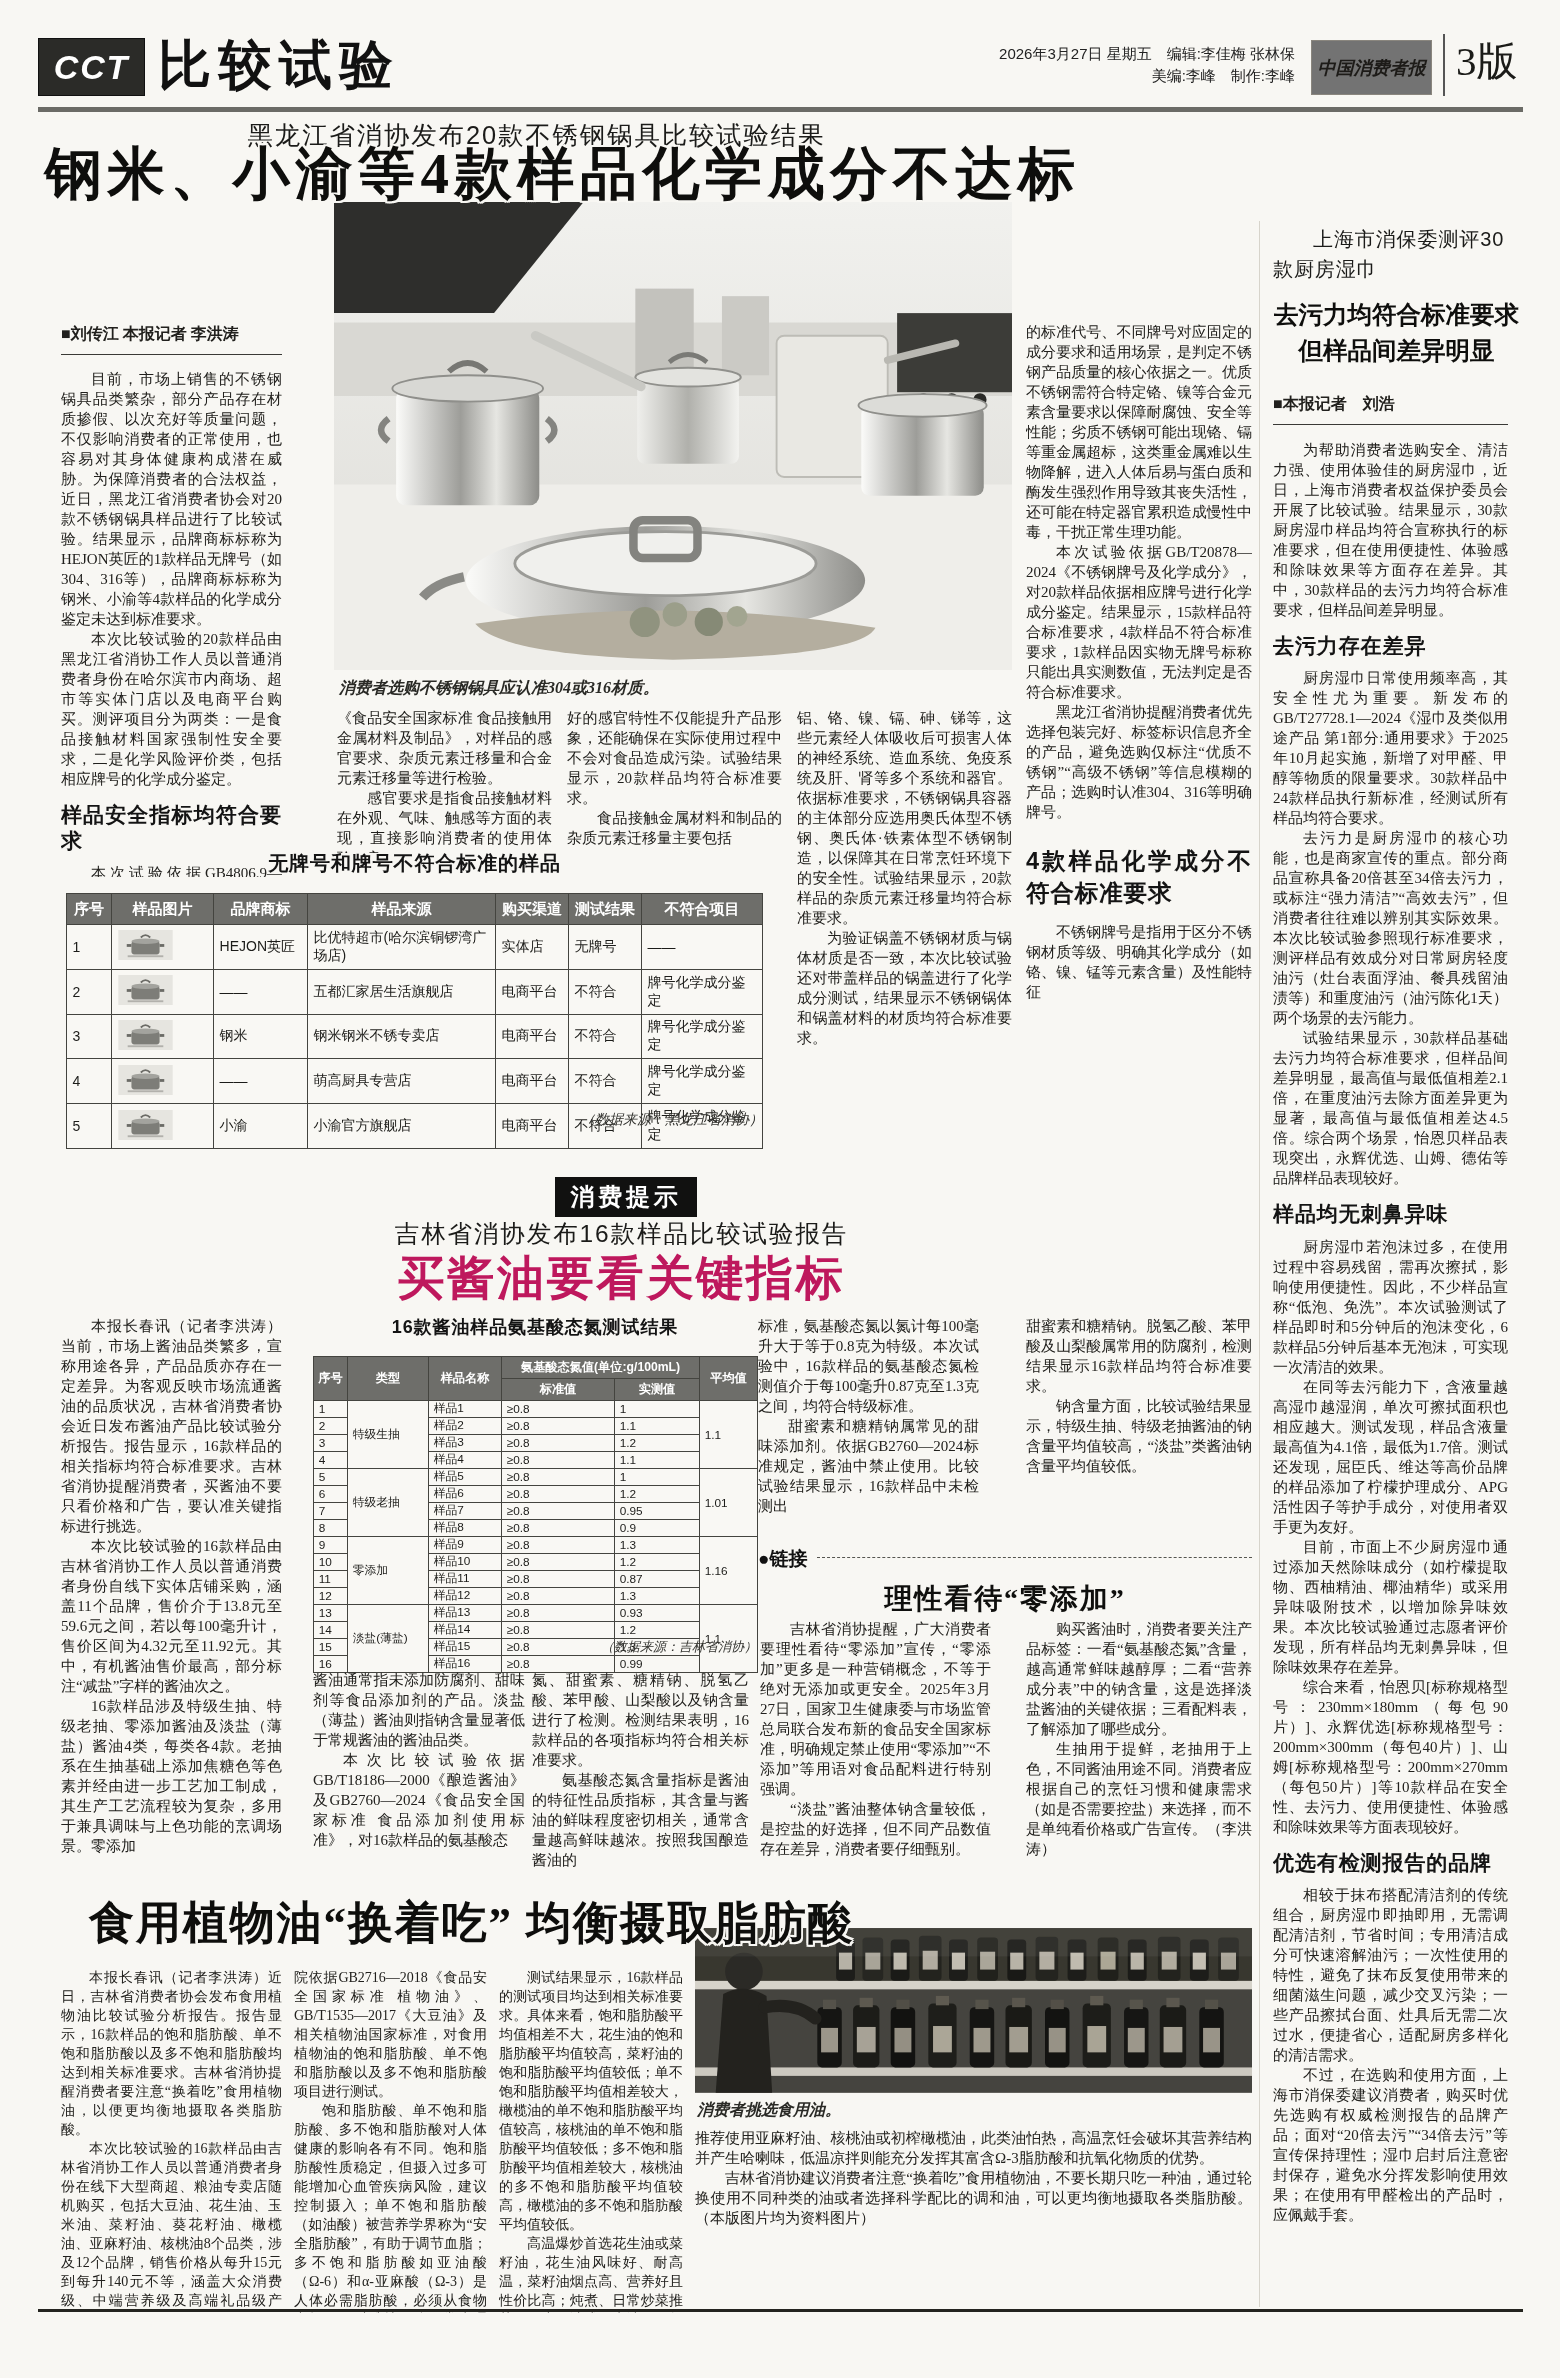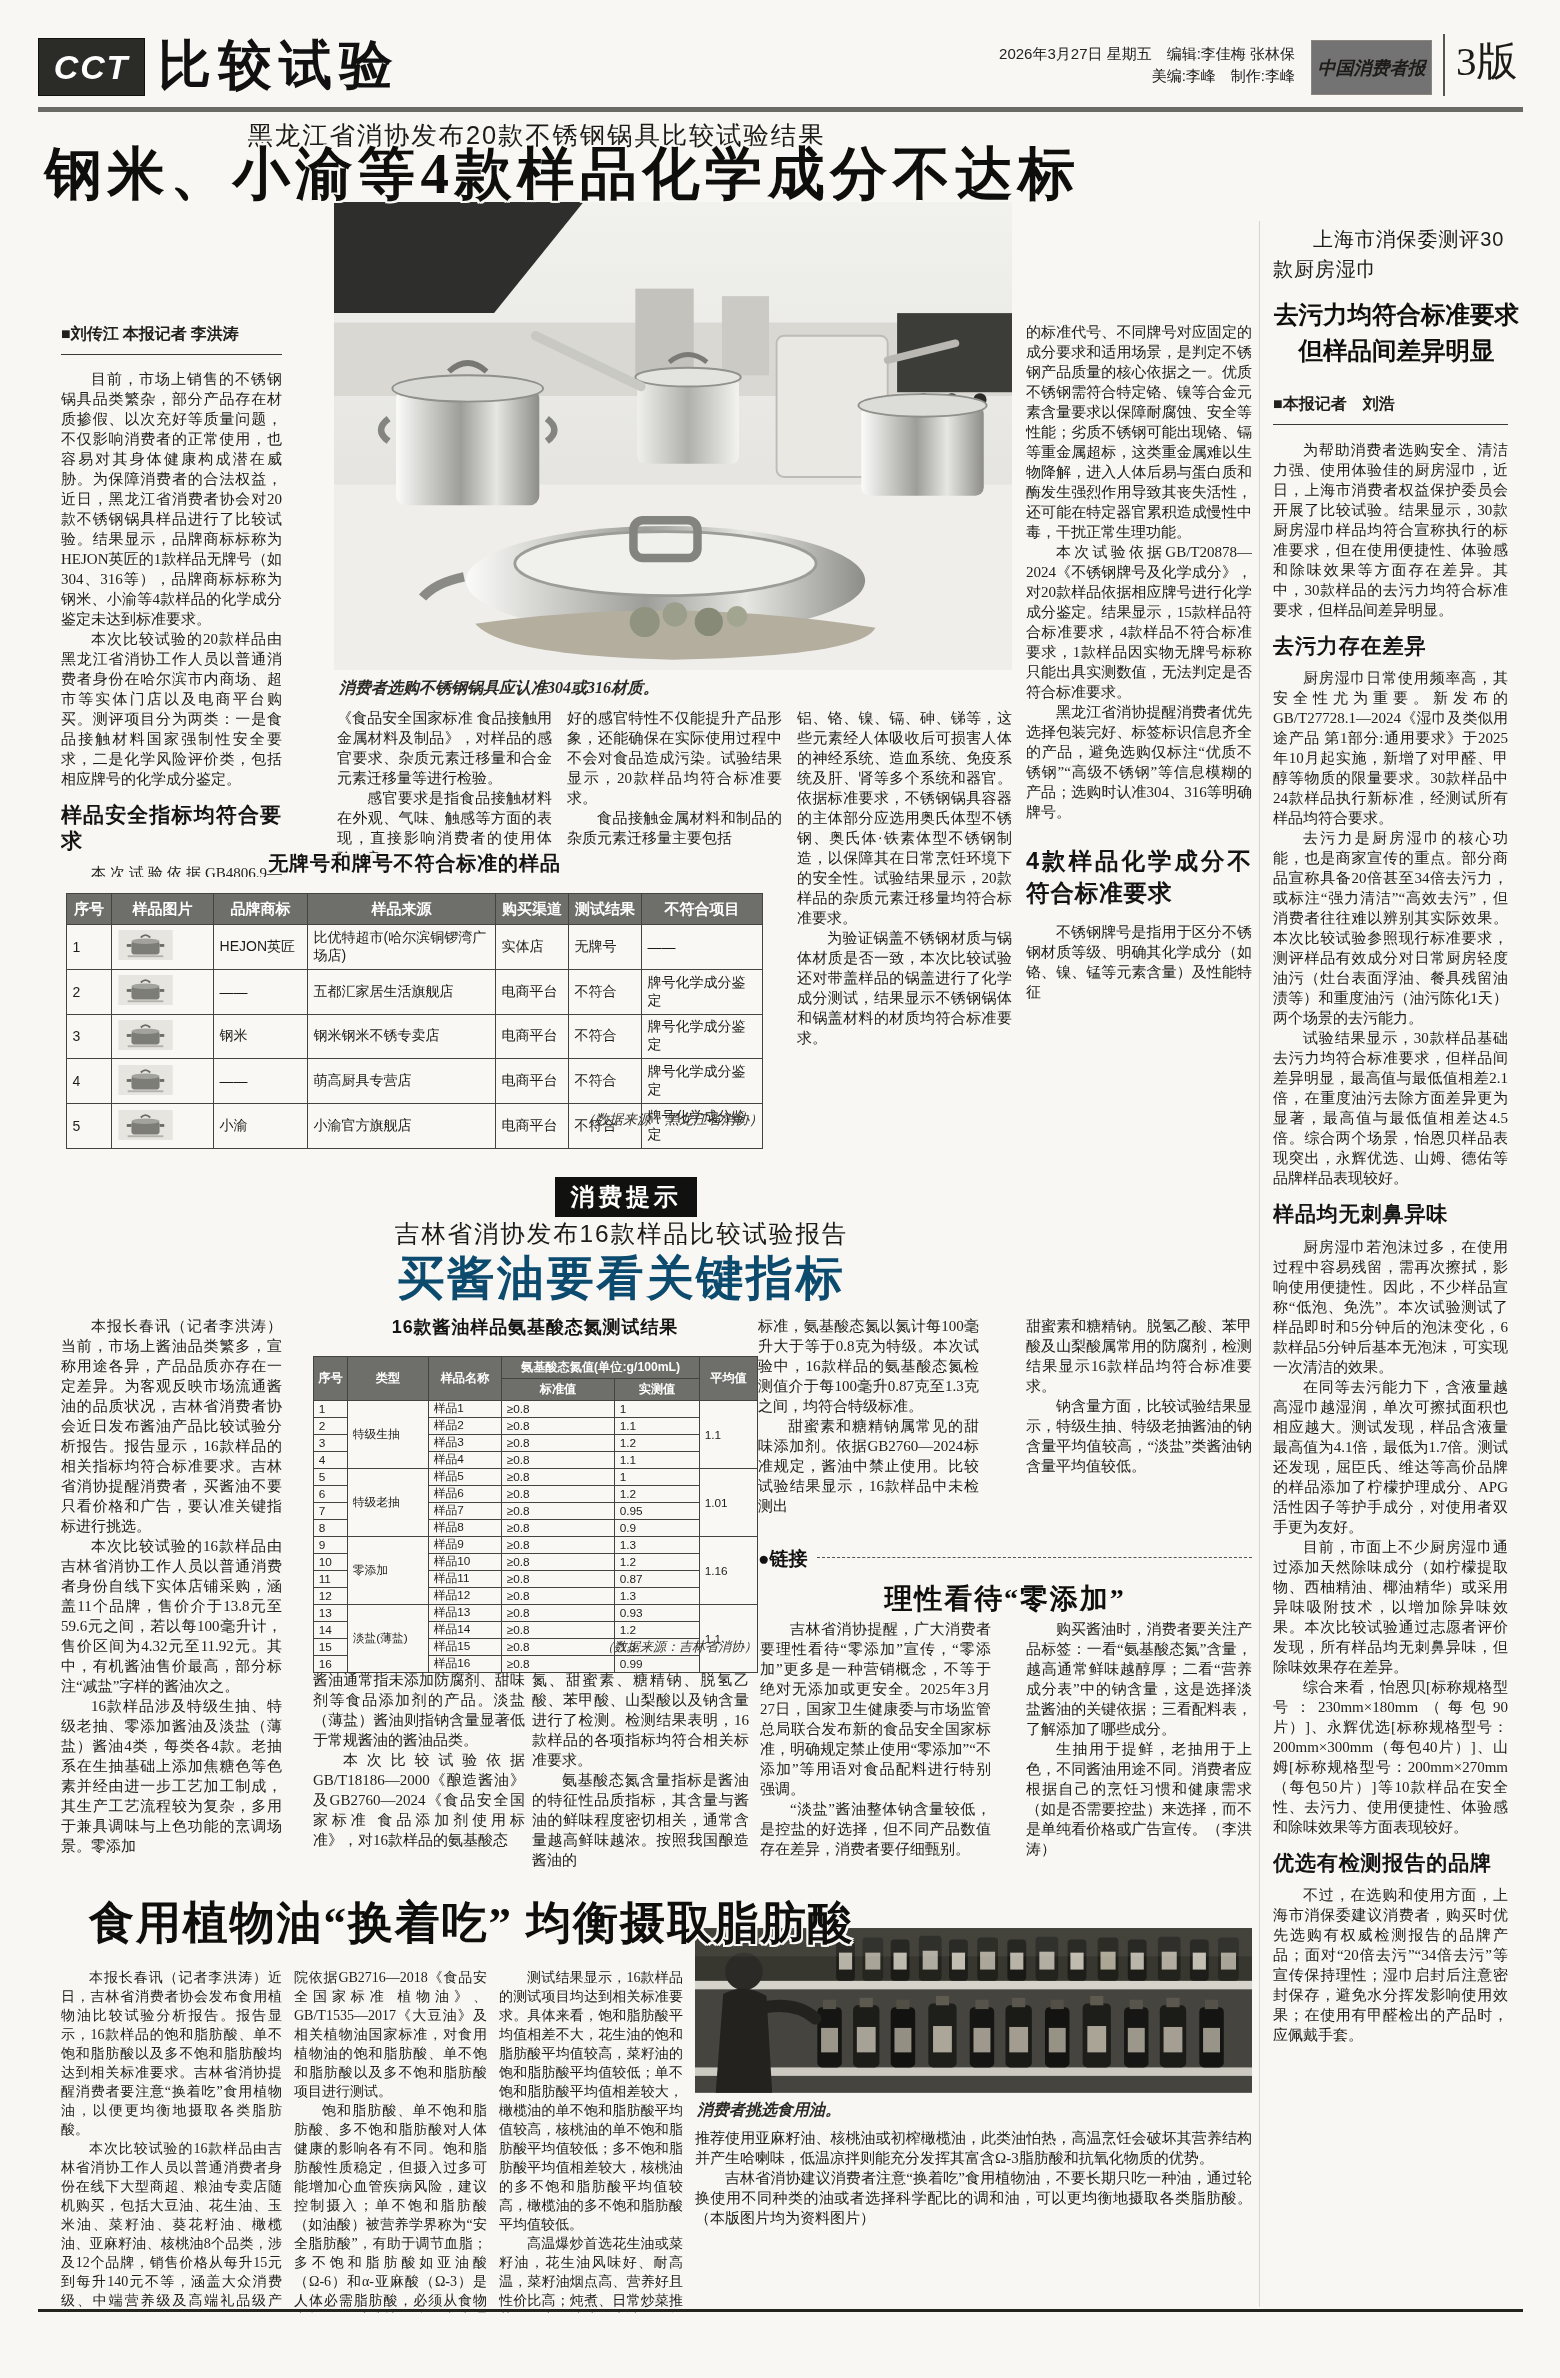--- a/index.html
+++ b/index.html
@@ -264,21 +264,21 @@
     <p>本次试验依据GB/T20878—2024《不锈钢牌号及化学成分》，对20款样品依据相应牌号进行化学成分鉴定。结果显示，15款样品符合标准要求，4款样品不符合标准要求，1款样品因实物无牌号标称只能出具实测数值，无法判定是否符合标准要求。</p>
     <p>黑龙江省消协提醒消费者优先选择包装完好、标签标识信息齐全的产品，避免选购仅标注“优质不锈钢”“高级不锈钢”等信息模糊的产品；选购时认准304、316等明确牌号。</p>
     <p class="subhead" style="font-size:23.5px;line-height:32px;margin:22.6px 0 13px 0 !important;">4款样品化学成分不符合标准要求</p>
     <p>不锈钢牌号是指用于区分不锈钢材质等级、明确其化学成分（如铬、镍、锰等元素含量）及性能特征</p>
   </div>
 
   <div class="abs" style="left:0;top:1177px;width:1252px;text-align:center;">
     <span class="badge">消费提示</span>
   </div>
   <div class="abs kicker" style="left:311px;top:1217px;width:621px;font-size:24.5px;">吉林省消协发布16款样品比较试验报告</div>
-  <div class="abs serif" style="left:311px;top:1247px;width:621px;text-align:center;font-weight:900;font-size:47px;letter-spacing:2.8px;color:#0c4a6e;">买酱油要看关键指标</div>
+  <div class="abs serif" style="left:311px;top:1247px;width:621px;text-align:center;font-weight:900;font-size:47px;letter-spacing:2.8px;color:#be185d;">买酱油要看关键指标</div>
 
   <div class="abs body-text" style="left:61px;top:1316px;width:221px;height:574px;">
     <p>本报长春讯（记者李洪涛）当前，市场上酱油品类繁多，宣称用途各异，产品品质亦存在一定差异。为客观反映市场流通酱油的品质状况，吉林省消费者协会近日发布酱油产品比较试验分析报告。报告显示，16款样品的相关指标均符合标准要求。吉林省消协提醒消费者，买酱油不要只看价格和广告，要认准关键指标进行挑选。</p>
     <p>本次比较试验的16款样品由吉林省消协工作人员以普通消费者身份自线下实体店铺采购，涵盖11个品牌，售价介于13.8元至59.6元之间，若以每100毫升计，售价区间为4.32元至11.92元。其中，有机酱油售价最高，部分标注“减盐”字样的酱油次之。</p>
     <p>16款样品涉及特级生抽、特级老抽、零添加酱油及淡盐（薄盐）酱油4类，每类各4款。老抽系在生抽基础上添加焦糖色等色素并经由进一步工艺加工制成，其生产工艺流程较为复杂，多用于兼具调味与上色功能的烹调场景。零添加</p>
   </div>
 
   <div class="abs tbl-title" style="left:313px;top:1315px;width:444px;font-size:18px;">16款酱油样品氨基酸态氮测试结果</div>
   <div class="abs" style="left:313px;top:1341px;width:444px;">
     <table class="news soy" id="soy-table">
@@ -557,18 +557,19 @@
       <p class="subhead">去污力存在差异</p>
       <p>厨房湿巾日常使用频率高，其安全性尤为重要。新发布的GB/T27728.1—2024《湿巾及类似用途产品 第1部分:通用要求》于2025年10月起实施，新增了对甲醛、甲醇等物质的限量要求。30款样品中24款样品执行新标准，经测试所有样品均符合要求。</p>
       <p>去污力是厨房湿巾的核心功能，也是商家宣传的重点。部分商品宣称具备20倍甚至34倍去污力，或标注“强力清洁”“高效去污”，但消费者往往难以辨别其实际效果。本次比较试验参照现行标准要求，测评样品有效成分对日常厨房轻度油污（灶台表面浮油、餐具残留油渍等）和重度油污（油污陈化1天）两个场景的去污能力。</p>
       <p>试验结果显示，30款样品基础去污力均符合标准要求，但样品间差异明显，最高值与最低值相差2.1倍，在重度油污去除方面差异更为显著，最高值与最低值相差达4.5倍。综合两个场景，怡恩贝样品表现突出，永辉优选、山姆、德佑等品牌样品表现较好。</p>
       <p class="subhead">样品均无刺鼻异味</p>
       <p>厨房湿巾若泡沫过多，在使用过程中容易残留，需再次擦拭，影响使用便捷性。因此，不少样品宣称“低泡、免洗”。本次试验测试了样品即时和5分钟后的泡沫变化，6款样品5分钟后基本无泡沫，可实现一次清洁的效果。</p>
       <p>在同等去污能力下，含液量越高湿巾越湿润，单次可擦拭面积也相应越大。测试发现，样品含液量最高值为4.1倍，最低为1.7倍。测试还发现，屈臣氏、维达等高价品牌的样品添加了柠檬护理成分、APG活性因子等护手成分，对使用者双手更为友好。</p>
       <p>目前，市面上不少厨房湿巾通过添加天然除味成分（如柠檬提取物、西柚精油、椰油精华）或采用异味吸附技术，以增加除异味效果。本次比较试验通过志愿者评价发现，所有样品均无刺鼻异味，但除味效果存在差异。</p>
       <p>综合来看，怡恩贝[标称规格型号：230mm×180mm（每包90片）]、永辉优选[标称规格型号：200mm×300mm（每包40片）]、山姆[标称规格型号：200mm×270mm（每包50片）]等10款样品在安全性、去污力、使用便捷性、体验感和除味效果等方面表现较好。</p>
       <p class="subhead">优选有检测报告的品牌</p>
+      <p>相较于抹布搭配清洁剂的传统组合，厨房湿巾即抽即用，无需调配清洁剂，节省时间；专用清洁成分可快速溶解油污；一次性使用的特性，避免了抹布反复使用带来的细菌滋生问题，减少交叉污染；一些产品擦拭台面、灶具后无需二次过水，便捷省心，适配厨房多样化的清洁需求。</p>
       <p>不过，在选购和使用方面，上海市消保委建议消费者，购买时优先选购有权威检测报告的品牌产品；面对“20倍去污”“34倍去污”等宣传保持理性；湿巾启封后注意密封保存，避免水分挥发影响使用效果；在使用有甲醛检出的产品时，应佩戴手套。</p>
     </div>
   </div>
 
 </div>
 
 
 </body></html>

